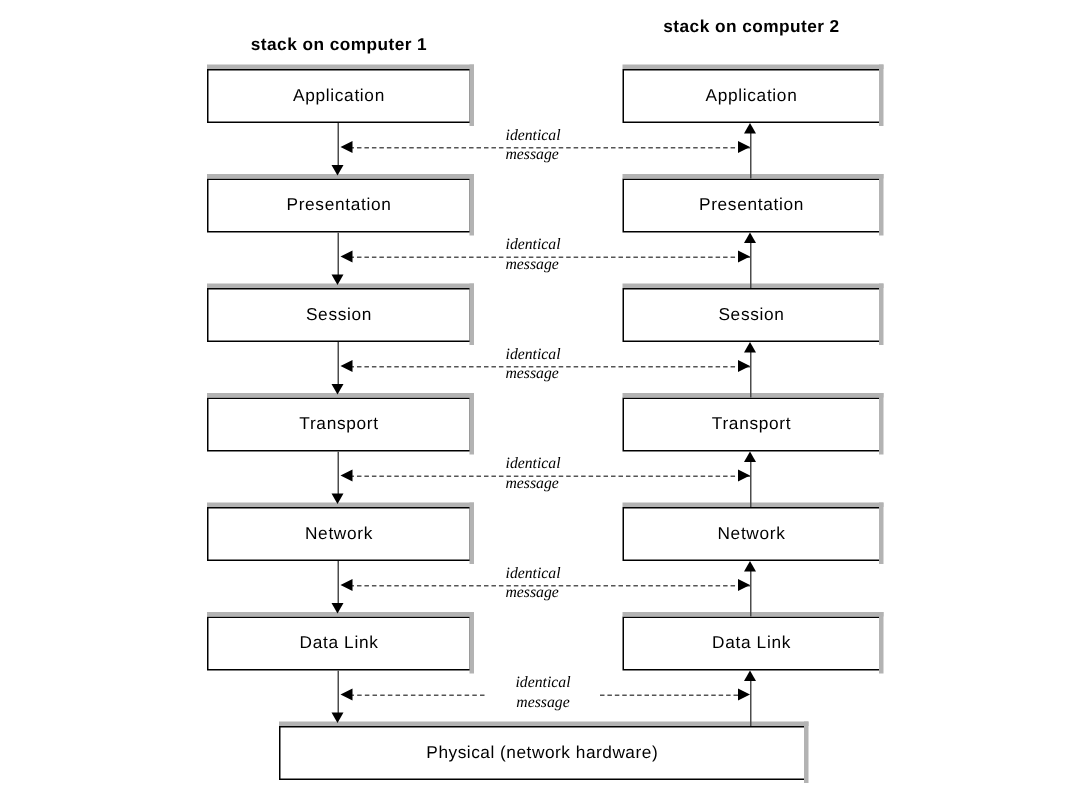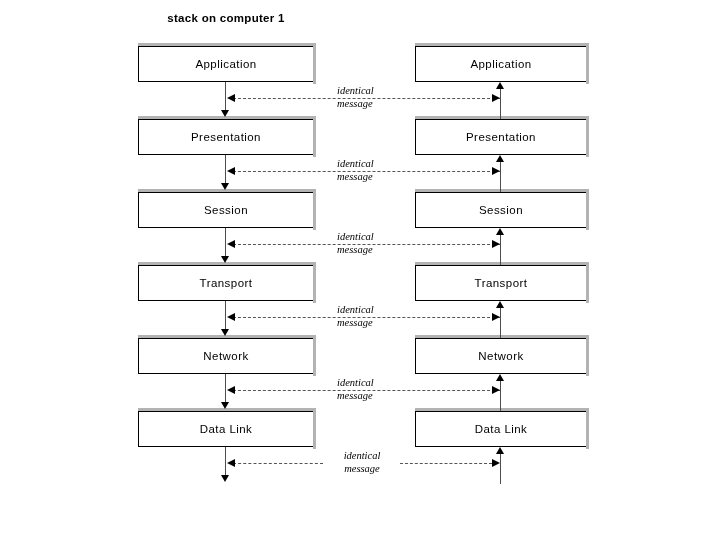--- a/index.html
+++ b/index.html
@@ -97,21 +97,22 @@
     line-height:12.5px;
     white-space:nowrap;
   }
   .msg.center{text-align:center;}
 </style>
 </head>
 <body>
 
 <div id="stage">
 
-  <div class="col-title" style="left:138px;top:12px;width:176px;">stack on computer 1</div>
+  <div class="col-title" style="left:138px;top:24px;width:176px;">stack on computer 1</div>
+  <div class="col-title" style="left:415px;top:12px;width:172px;">stack on computer 2</div>
 
   <div class="layer" style="left:138px;top:46px;width:176px;height:36px;">
     <span>Application</span>
   </div>
   <div class="layer" style="left:138px;top:119px;width:176px;height:36px;">
     <span>Presentation</span>
   </div>
   <div class="layer" style="left:138px;top:192px;width:176px;height:36px;">
     <span>Session</span>
   </div>
@@ -137,20 +138,23 @@
   <div class="layer" style="left:415px;top:265px;width:172px;height:36px;">
     <span>Transport</span>
   </div>
   <div class="layer" style="left:415px;top:338px;width:172px;height:36px;">
     <span>Network</span>
   </div>
   <div class="layer" style="left:415px;top:411px;width:172px;height:36px;">
     <span>Data Link</span>
   </div>
 
+  <div class="layer physical" style="left:186px;top:484px;width:351px;height:36px;">
+    <span>Physical (network hardware)</span>
+  </div>
 
   <div class="vline" style="left:225px;top:82px;height:31px;"></div>
   <div class="vhead down" style="left:221px;top:110px;"></div>
 
   <div class="vline" style="left:225px;top:155px;height:31px;"></div>
   <div class="vhead down" style="left:221px;top:183px;"></div>
 
   <div class="vline" style="left:225px;top:228px;height:31px;"></div>
   <div class="vhead down" style="left:221px;top:256px;"></div>
 

